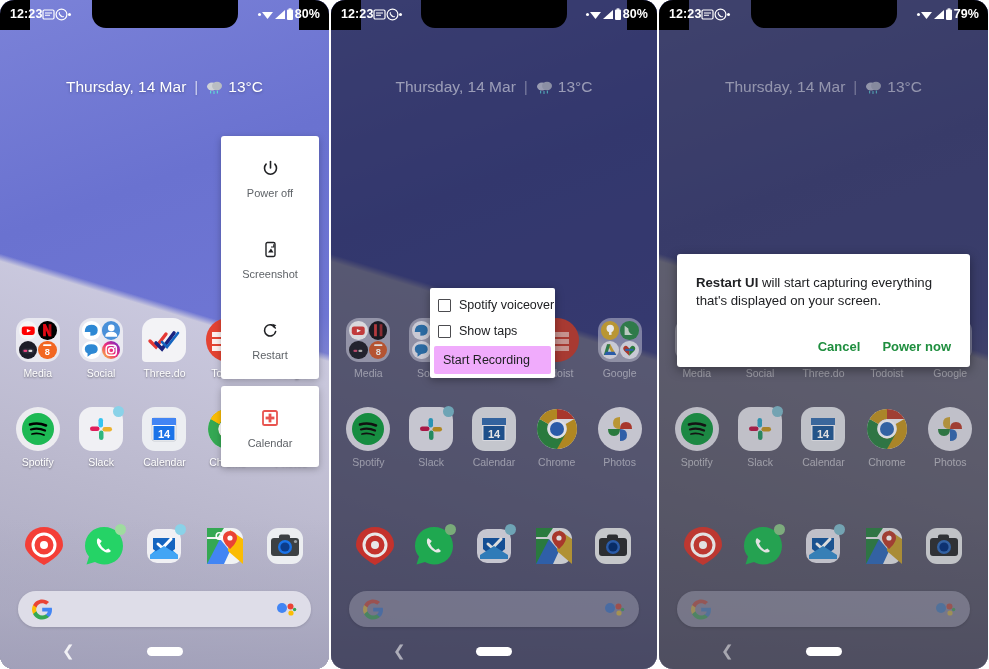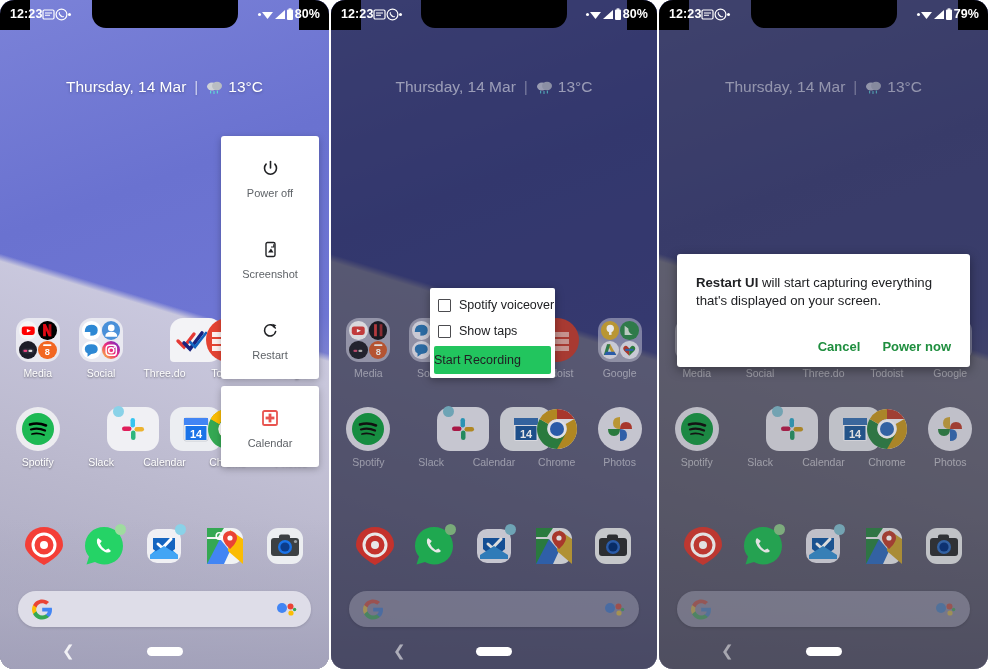--- a/index.html
+++ b/index.html
@@ -85,21 +85,21 @@
   .faded .lbl { color: rgba(255,255,255,.42); text-shadow: none; }
 
   .folder {
     width: 44px; height: 44px; border-radius: 13px;
     background: rgba(238,238,244,0.88);
     display: grid; grid-template-columns: 1fr 1fr; grid-template-rows: 1fr 1fr;
     gap: 1px; padding: 3px;
   }
   .fcell { border-radius: 50%; width: 100%; height: 100%; position: relative; overflow: hidden; }
 
-  .sq { width: 52px; height: 44px; border-radius: 13px; overflow: hidden; position: relative; background: #eee; margin-left: 28px; }
+  .sq { width: 44px; height: 44px; border-radius: 13px; overflow: hidden; position: relative; background: #eee; }
   .circ { width: 44px; height: 44px; border-radius: 50%; overflow: hidden; position: relative; }
   .badge {
     position: absolute; top: -1px; right: -1px; width: 11px; height: 11px;
     border-radius: 50%; background: #8ad2e8;
   }
 
   
   .dock {
     position: absolute; left: 0; right: 0; bottom: 102px; z-index: 2;
     display: flex; justify-content: space-around; padding: 0 14px;
@@ -147,22 +147,22 @@
     background: #fff; border-radius: 2px; box-shadow: 0 2px 8px rgba(0,0,0,.35);
     padding: 4px 0 0;
   }
   .rrow { display: flex; align-items: center; gap: 8px; padding: 6px 8px; }
   .rrow .rtxt { font-size: 12.5px; color: #202124; white-space: nowrap; }
   .cbox {
     width: 13px; height: 13px; border: 1.6px solid #4c4c50; border-radius: 1px;
     flex: 0 0 auto; background: #fff;
   }
   .startrec {
-    margin: 2px 4px 4px; background: #22c55e; border-radius: 2px;
-    padding: 7px 0; font-size: 12.5px; color: #202124; font-weight: 500;
+    margin: 2px 4px 4px; background: #f0abfc; border-radius: 2px;
+    padding: 7px 9px; font-size: 12.5px; color: #202124; font-weight: 500;
     white-space: nowrap;
   }
 
   
   .sysdlg {
     position: absolute; left: 18px; right: 18px; top: 254px; z-index: 9;
     background: #fff; border-radius: 3px; box-shadow: 0 3px 11px rgba(0,0,0,.4);
     padding: 20px 19px 13px;
   }
   .sysdlg .dtext { font-size: 13.2px; line-height: 1.35; color: #202124; }

